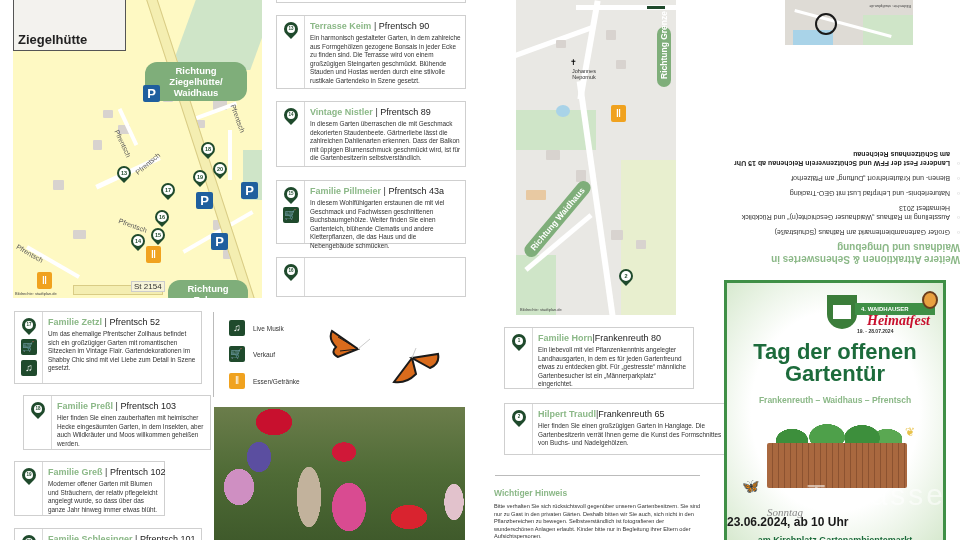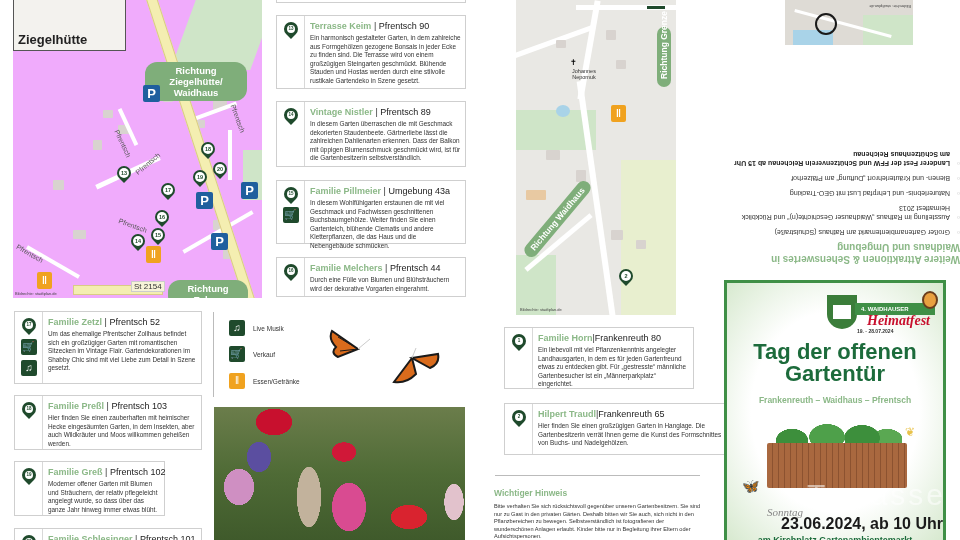--- a/index.html
+++ b/index.html
@@ -1,19 +1,19 @@
 <!DOCTYPE html>
 <html><head>
 <meta charset="utf-8">
 <style>
   * { box-sizing: border-box; margin: 0; padding: 0; }
   body { width: 960px; height: 540px; overflow: hidden; background: #ffffff; font-family: "Liberation Sans", sans-serif; position: relative; }
   .abs { position: absolute; }
   
-  .map1 { left: 13px; top: 0; width: 249px; height: 298px; background: #f0abfc; overflow: hidden; }
+  .map1 { left: 13px; top: 0; width: 249px; height: 298px; background: #fef9c3; overflow: hidden; }
   .map-green { background: #cfe5c8; }
   .road-yellow { background: #f4eeb1; border: 1px solid #d9cc85; }
   .road-white { background: #ffffff; }
   .bldg { background: #d8d3cf; border-radius: 1px; }
   .inset { left: 13px; top: 0; width: 113px; height: 51px; border: 1px solid #555; border-top: none; background: #f3f2ee; }
   .inset-label { position: absolute; left: 4px; bottom: 3px; font-size: 13px; font-weight: bold; color: #222; }
   .pill { position: absolute; background: #7fae7a; color: #fff; font-weight: bold; font-size: 9.5px; text-align: center; border-radius: 12px; line-height: 11px; padding: 3px 8px; }
   .pbox { position: absolute; width: 17px; height: 17px; background: #1f5f9e; color: #fff; font-weight: bold; font-size: 13px; text-align: center; line-height: 17px; border-radius: 2px; }
   .pin { position: absolute; width: 14px; height: 14px; background: #1f4a2c; border-radius: 50% 50% 50% 0; transform: rotate(-45deg); }
   .pin span { position: absolute; left: 2px; top: 2px; width: 10px; height: 10px; border-radius: 50%; background: #fff; color: #1f4a2c; font-size: 5.5px; line-height: 10px; text-align: center; transform: rotate(45deg); font-weight: bold; }
@@ -66,21 +66,21 @@
   .rot-item::before { content: "○"; position: absolute; left: 0; top: 0; font-size: 5px; color: #999; }
   .rot-item.bold { font-weight: bold; color: #222; }
   
   .poster { left: 724px; top: 280px; width: 222px; height: 260px; border: 3px solid #3f8f46; border-bottom: none; background: radial-gradient(ellipse at center, #ffffff 55%, #d7e9cf 100%); overflow: hidden; }
   .poster-title { position: absolute; left: 0; top: 58px; width: 100%; text-align: center; font-size: 22px; line-height: 22px; font-weight: bold; color: #1c6b3b; }
   .poster-sub { position: absolute; left: 0; top: 112px; width: 100%; text-align: center; font-size: 8.5px; font-weight: bold; color: #8bb887; }
   .logo { position: absolute; left: 100px; top: 8px; width: 115px; height: 45px; }
   .fence { position: absolute; left: 40px; top: 160px; width: 140px; height: 45px; background: repeating-linear-gradient(90deg, #a9683f 0 5px, #8c5230 5px 6px); border-radius: 2px; }
   .bush { position: absolute; left: 45px; top: 140px; width: 130px; height: 28px; background: radial-gradient(ellipse 20px 15px at 20px 18px, #3d8f3c 80%, transparent 82%), radial-gradient(ellipse 22px 16px at 55px 14px, #4ea04a 80%, transparent 82%), radial-gradient(ellipse 22px 16px at 90px 15px, #3d8f3c 80%, transparent 82%), radial-gradient(ellipse 20px 15px at 115px 18px, #5aa852 80%, transparent 82%); }
   .poster-day { position: absolute; left: 40px; top: 223px; font-family: "Liberation Serif", serif; font-style: italic; font-size: 11px; color: #888; }
-  .poster-date { position: absolute; left: 0; top: 232px; width: 100%; text-align: right; font-size: 16px; font-weight: bold; color: #1a1a1a; }
+  .poster-date { position: absolute; left: 0; top: 232px; width: 100%; text-align: left; font-size: 12px; font-weight: bold; color: #1a1a1a; }
   .poster-venue { position: absolute; left: 0; top: 252px; width: 100%; text-align: center; font-size: 9px; font-weight: bold; color: #1c6b3b; }
   .watermark { position: absolute; left: 80px; top: 195px; font-size: 30px; color: rgba(255,255,255,0.55); letter-spacing: 3px; }
 </style>
 </head>
 <body>
 
 <div class="abs map1">
   <div class="abs map-green" style="left:170px;top:0;width:80px;height:70px;transform:skewX(-20deg);"></div>
   <div class="abs map-green" style="left:230px;top:150px;width:30px;height:50px;"></div>
 
@@ -180,52 +180,48 @@
 </div>
 
 <div class="card" style="left:276px;top:180px;width:190px;height:64px;">
   <div class="side">
     <div class="cpin" style="top:6px;">
         <span>15</span>
       </div>
     <div class="cicon" style="top:26px;">🛒</div>
   </div>
   <div class="body">
-    <div class="title"><span class="fam">Familie Pillmeier</span> <span class="sep">|</span> <span>Umgebung 43a</span></div>
+    <div class="title"><span class="fam">Familie Pillmeier</span> <span class="sep">|</span> <span>Pfrentsch 43a</span></div>
     <div class="txt">In diesem Wohlfühlgarten erstaunen die mit viel Geschmack und Fachwissen geschnittenen Buchsbaumgehölze. Weiter finden Sie einen Gartenteich, blühende Clematis und andere Kletterpflanzen, die das Haus und die Nebengebäude schmücken.</div>
   </div>
 </div>
 
 <div class="card" style="left:276px;top:257px;width:190px;height:40px;">
   <div class="side">
       <div class="cpin" style="top:6px;">
         <span>16</span>
       </div>
     </div>
-  <div class="body">
-    <div class="title"><span class="fam">Familie Melchers</span> <span class="sep">|</span> <span>Pfrentsch 44</span></div>
-    <div class="txt">Durch eine Fülle von Blumen und Blühsträuchern wird der dekorative Vorgarten eingerahmt.</div>
-  </div>
 </div>
 
 <div class="card" style="left:14px;top:311px;width:188px;height:73px;">
   <div class="side">
     <div class="cpin" style="top:6px;">
         <span>17</span>
       </div>
     <div class="cicon" style="top:27px;">🛒</div>
     <div class="cicon" style="top:48px;">♫</div>
   </div>
   <div class="body">
     <div class="title"><span class="fam">Familie Zetzl</span> <span class="sep">|</span> <span>Pfrentsch 52</span></div>
     <div class="txt">Um das ehemalige Pfrentscher Zollhaus befindet sich ein großzügiger Garten mit romantischen Sitzecken im Vintage Flair. Gartendekorationen im Shabby Chic sind mit viel Liebe zum Detail in Szene gesetzt.</div>
   </div>
 </div>
 
-<div class="card" style="left:14px;top:395px;width:188px;height:55px;">
+<div class="card" style="left:23px;top:395px;width:188px;height:55px;">
   <div class="side">
       <div class="cpin" style="top:6px;">
         <span>18</span>
       </div>
     </div>
   <div class="body">
     <div class="title"><span class="fam">Familie Preßl</span> <span class="sep">|</span> <span>Pfrentsch 103</span></div>
     <div class="txt">Hier finden Sie einen zauberhaften mit heimischer Hecke eingesäumten Garten, in dem Insekten, aber auch Wildkräuter und Moos willkommen geheißen werden.</div>
   </div>
 </div>

